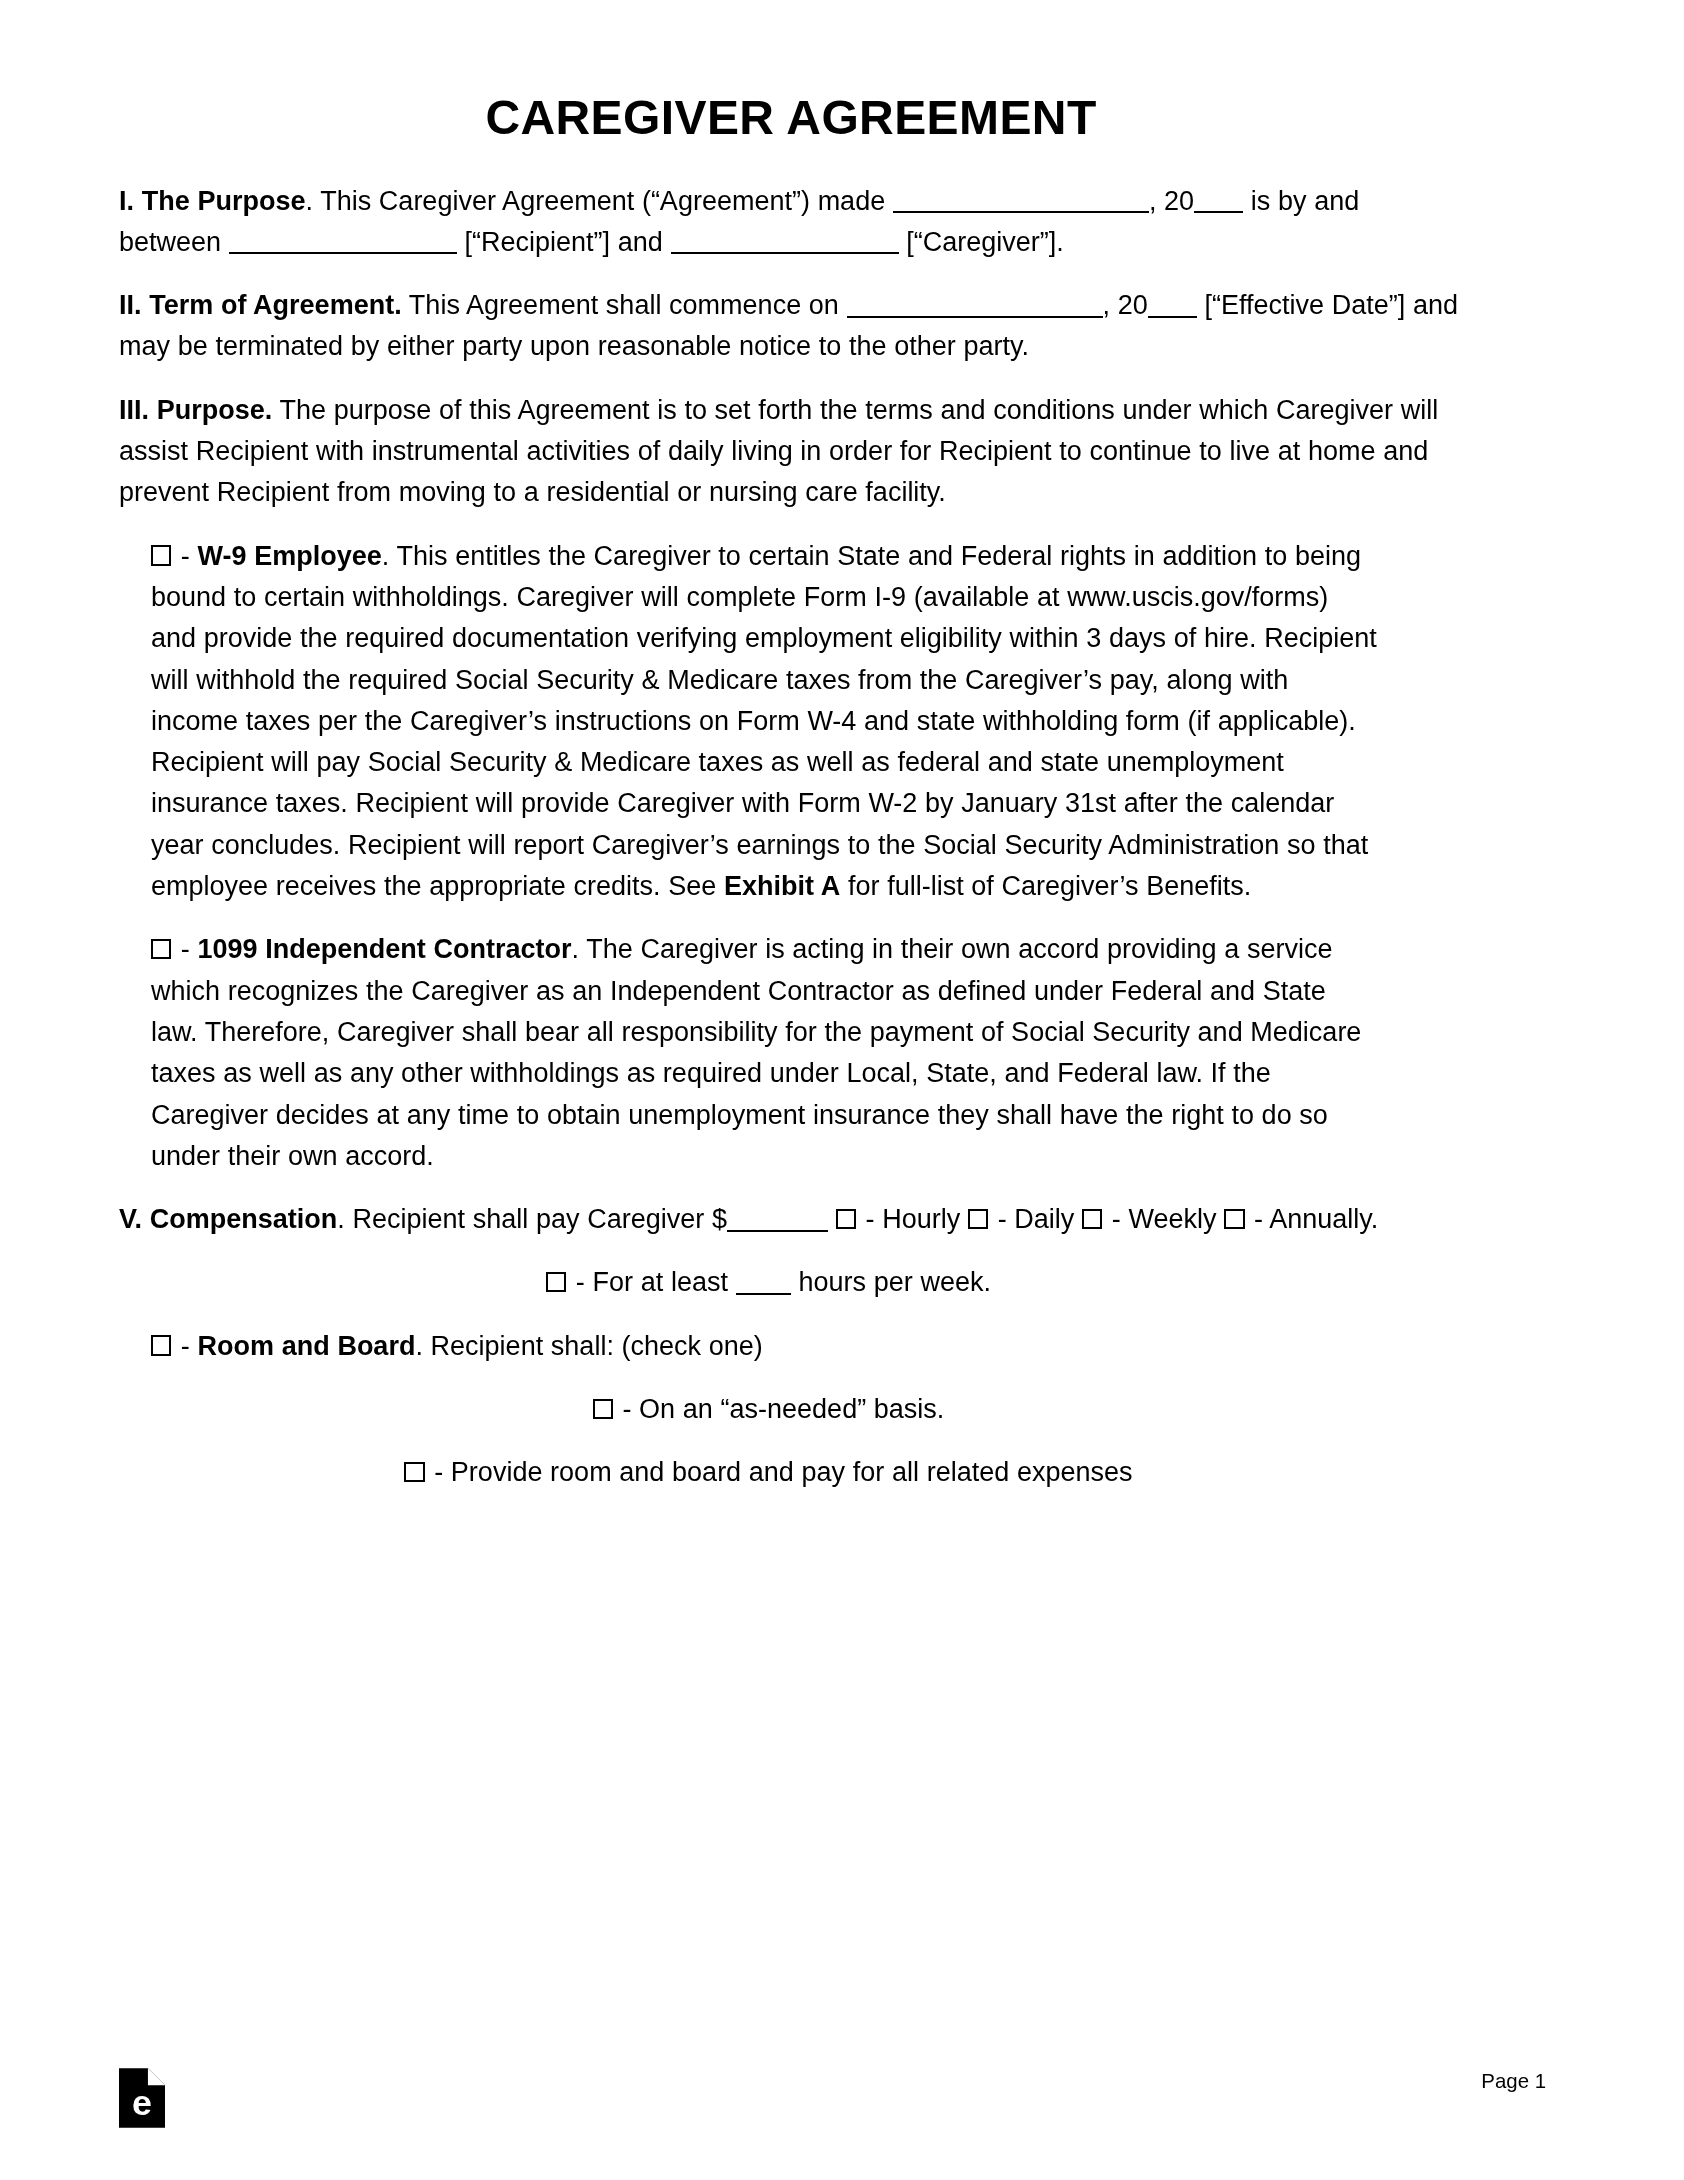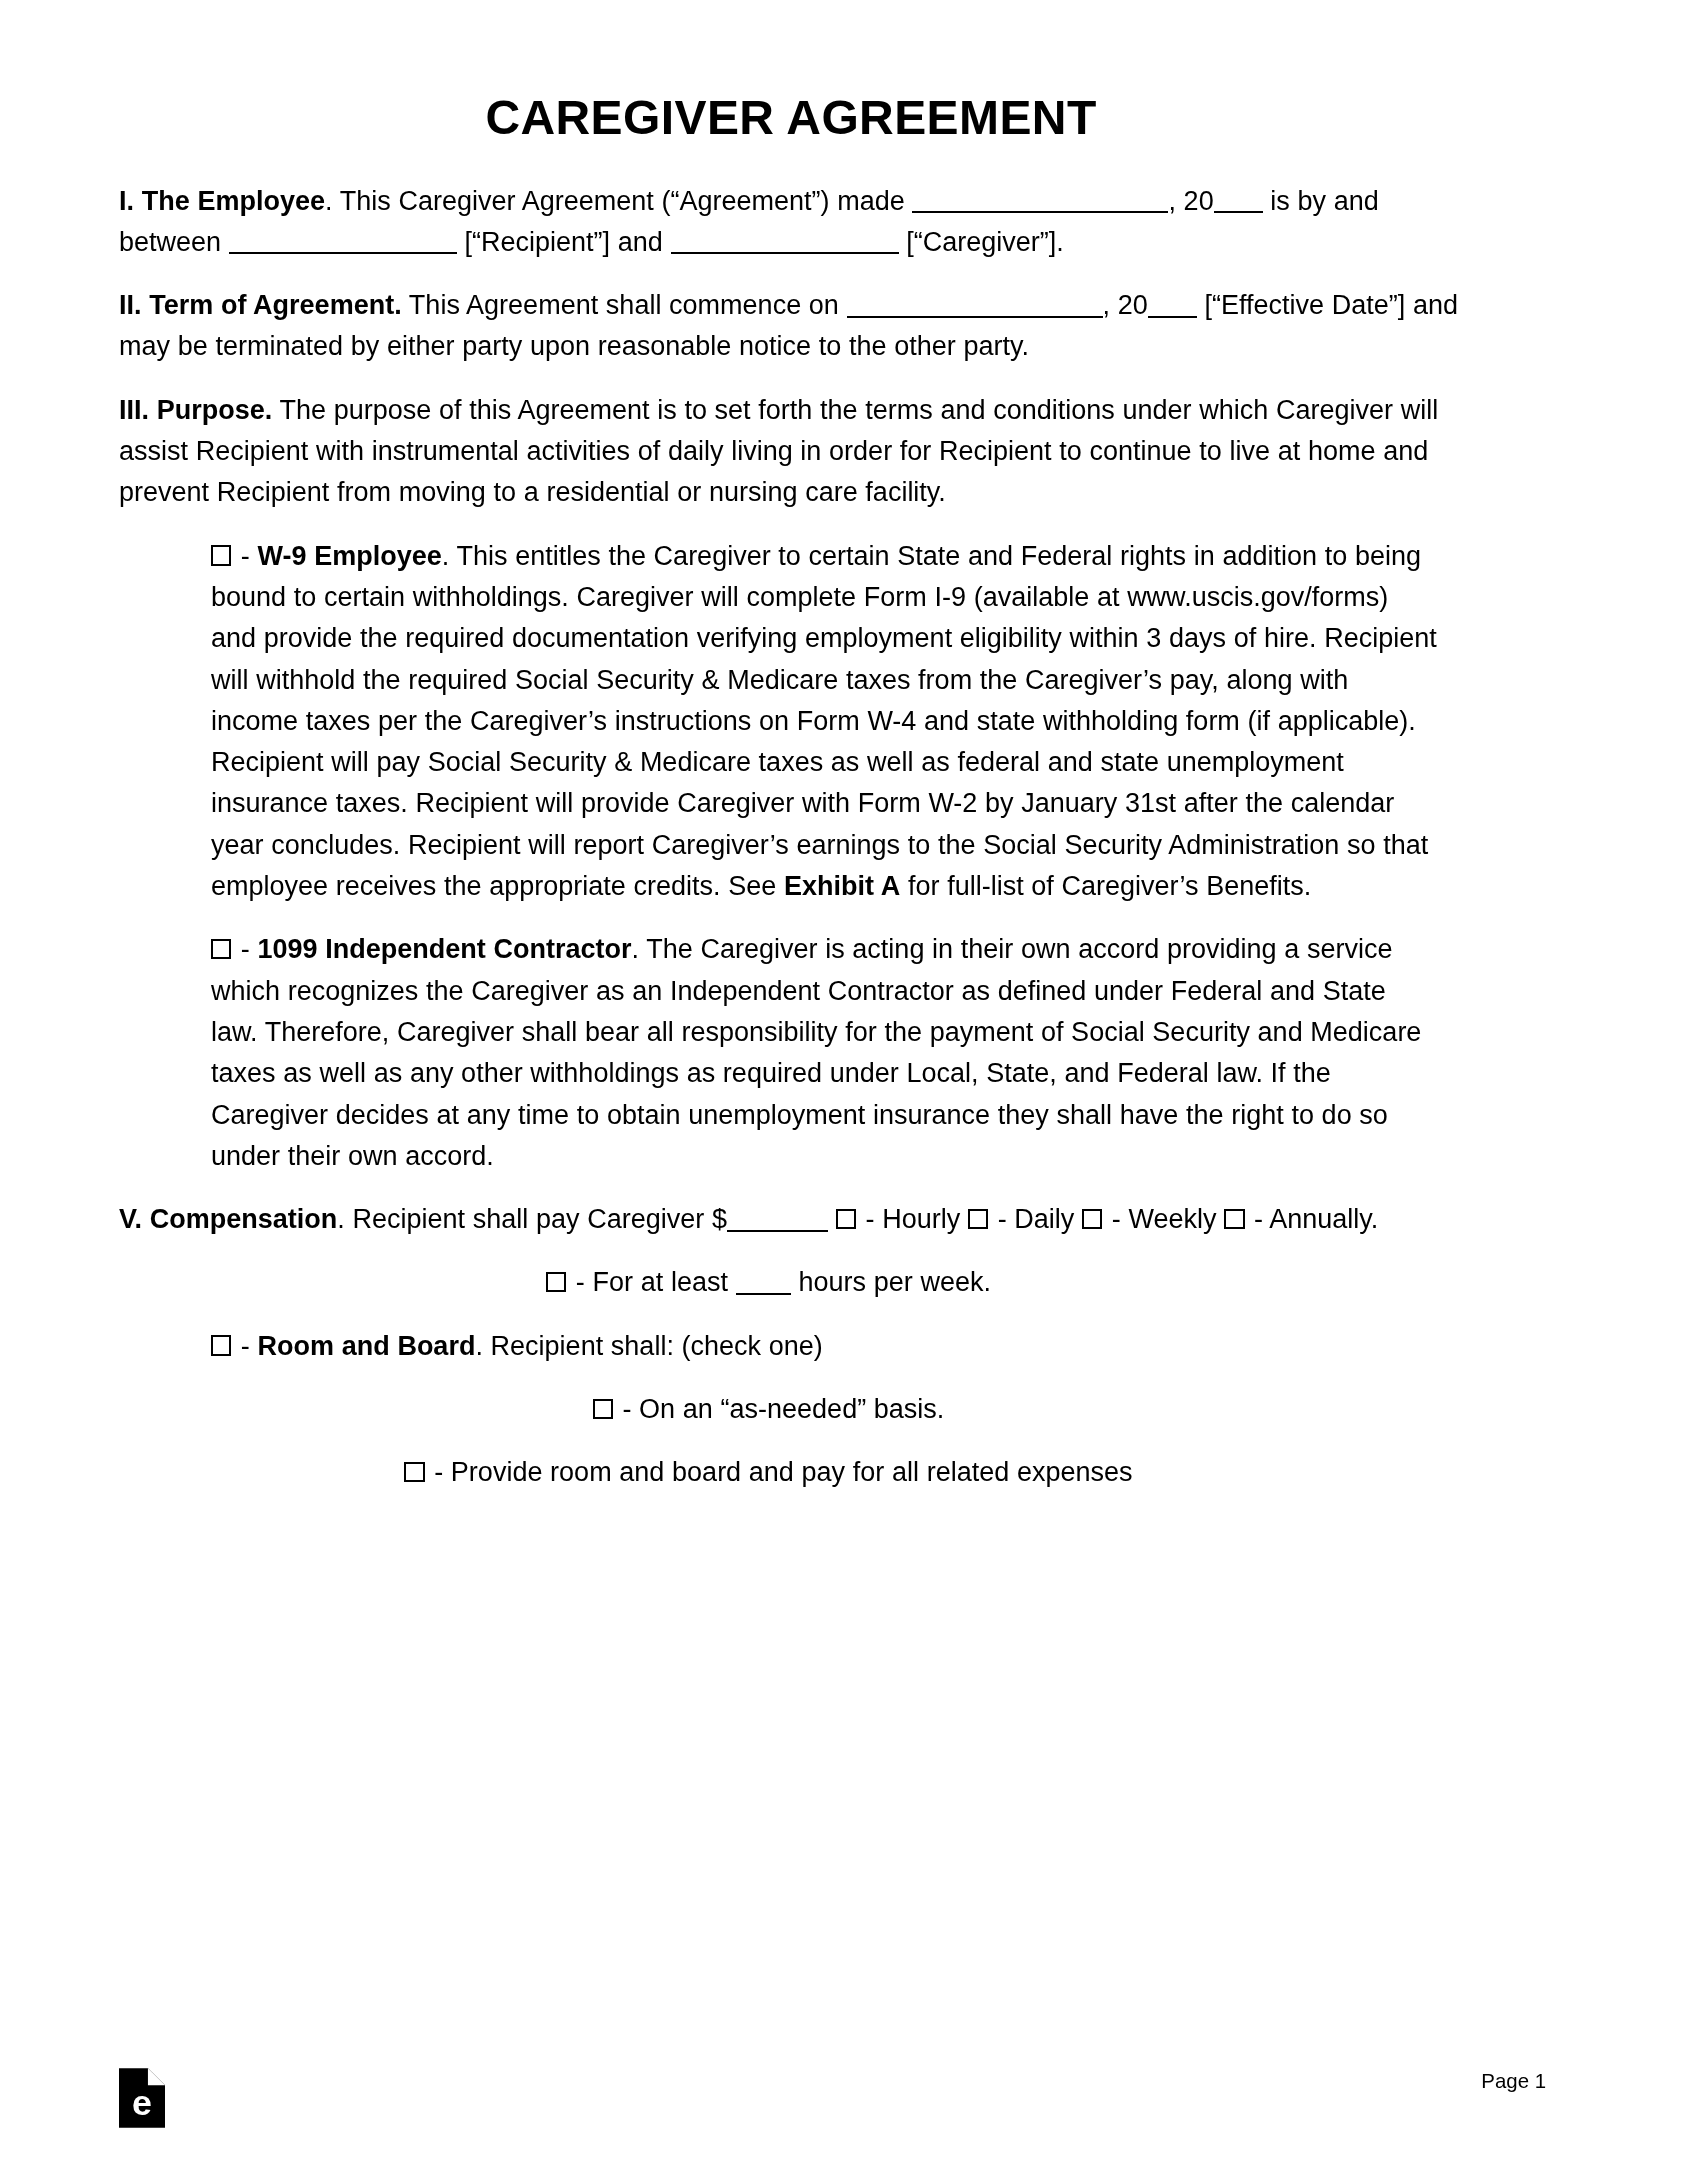--- a/index.html
+++ b/index.html
@@ -46,21 +46,21 @@
     line-height: 1.53;
     margin: 0;
     text-align: left;
     word-spacing: 0.2px;
   }
   .para + .para { margin-top: 22px; }
 
   .gap-top-1 { margin-top: 31px; }
   .gap-top-2 { margin-top: 34px; }
 
-  .indent-1 { margin-left: 92px; width: 1227px; }
+  .indent-1 { margin-left: 32px; width: 1227px; }
   .indent-2 { margin-left: 66px; width: 1167px; text-align: center; }
 
   b, .b { font-weight: bold; }
 
   
   .cb {
     display: inline-block;
     width: 20.4px;
     height: 20.4px;
     border: 2.1px solid #000;
@@ -109,21 +109,21 @@
 </head>
 <body>
 
 <div class="page">
 
   <div class="content">
 
     <h1 class="doc-title">CAREGIVER AGREEMENT</h1>
 
     <p class="para gap-top-2">
-      <b>I. The Employee</b><span>. This Caregiver Agreement (“Agreement”) made </span><span class="blank blank-date"></span><span>, 20</span><span class="blank blank-yr"></span><span> is by and between </span><span class="blank blank-party"></span><span> [“Recipient”] and </span><span class="blank blank-party"></span><span> [“Caregiver”].</span>
+      <b>I. The Purpose</b><span>. This Caregiver Agreement (“Agreement”) made </span><span class="blank blank-date"></span><span>, 20</span><span class="blank blank-yr"></span><span> is by and between </span><span class="blank blank-party"></span><span> [“Recipient”] and </span><span class="blank blank-party"></span><span> [“Caregiver”].</span>
     </p>
 
     <p class="para">
       <b>II. Term of Agreement.</b><span> This Agreement shall commence on </span><span class="blank blank-date"></span><span>, 20</span><span class="blank blank-yr"></span><span> [“Effective Date”] and may be terminated by either party upon reasonable notice to the other party.</span>
     </p>
 
     <p class="para">
       <b>III. Purpose.</b><span> The purpose of this Agreement is to set forth the terms and conditions under which Caregiver will assist Recipient with instrumental activities of daily living in order for Recipient to continue to live at home and prevent Recipient from moving to a residential or nursing care facility.</span>
     </p>
 

